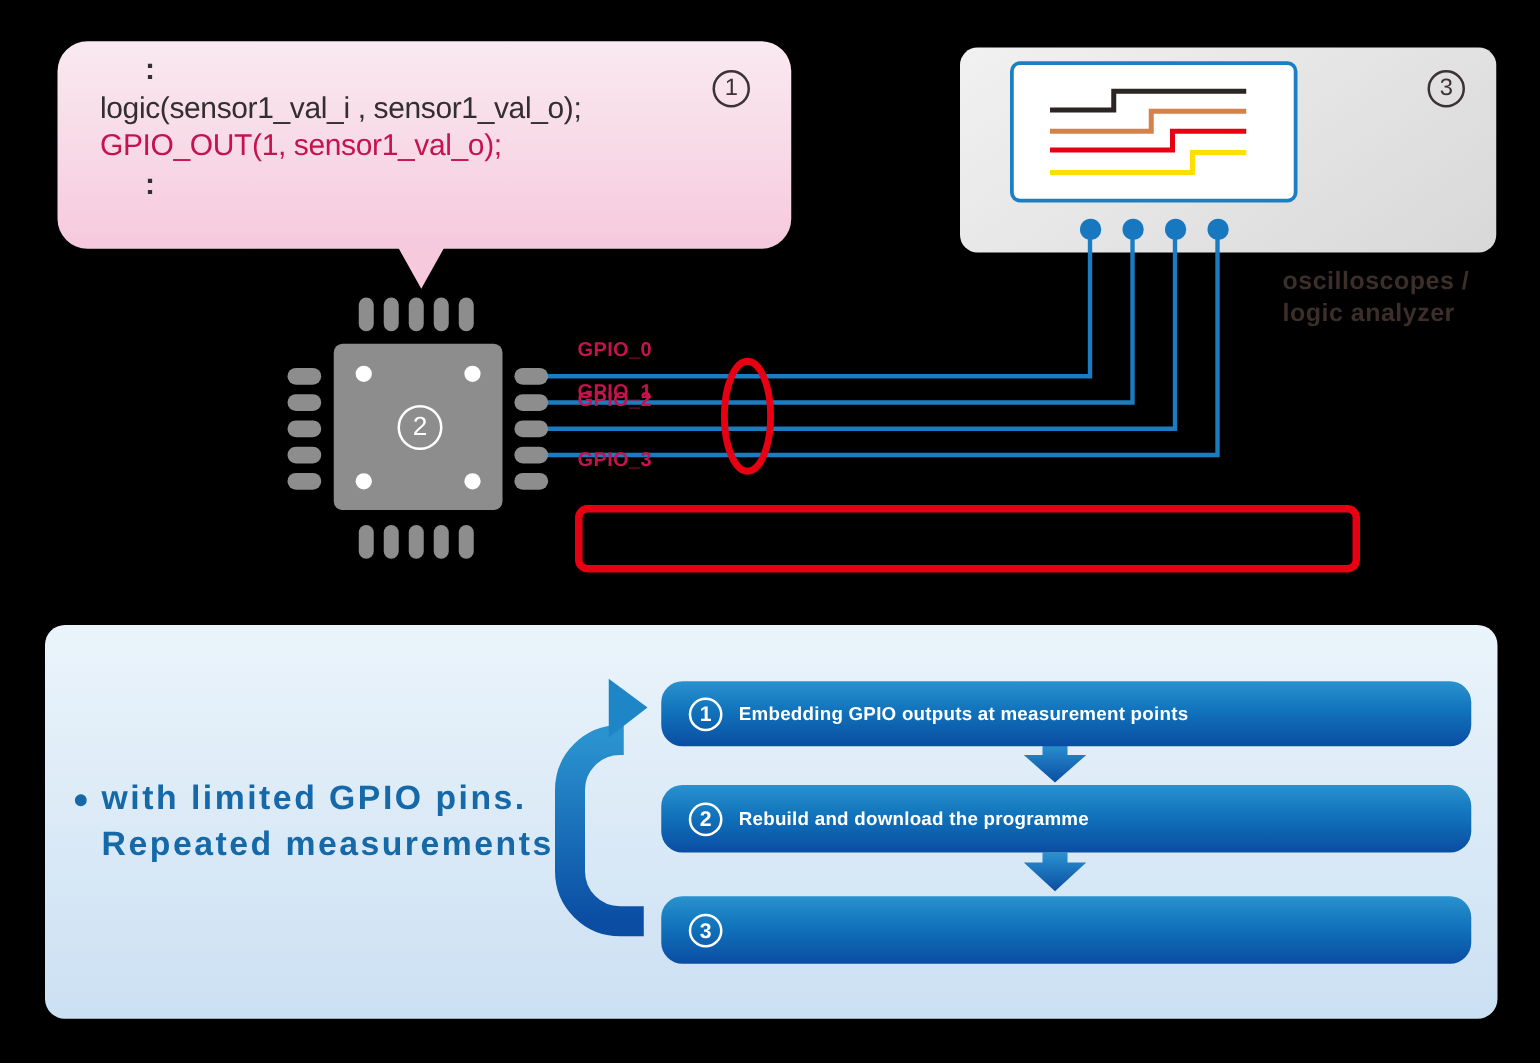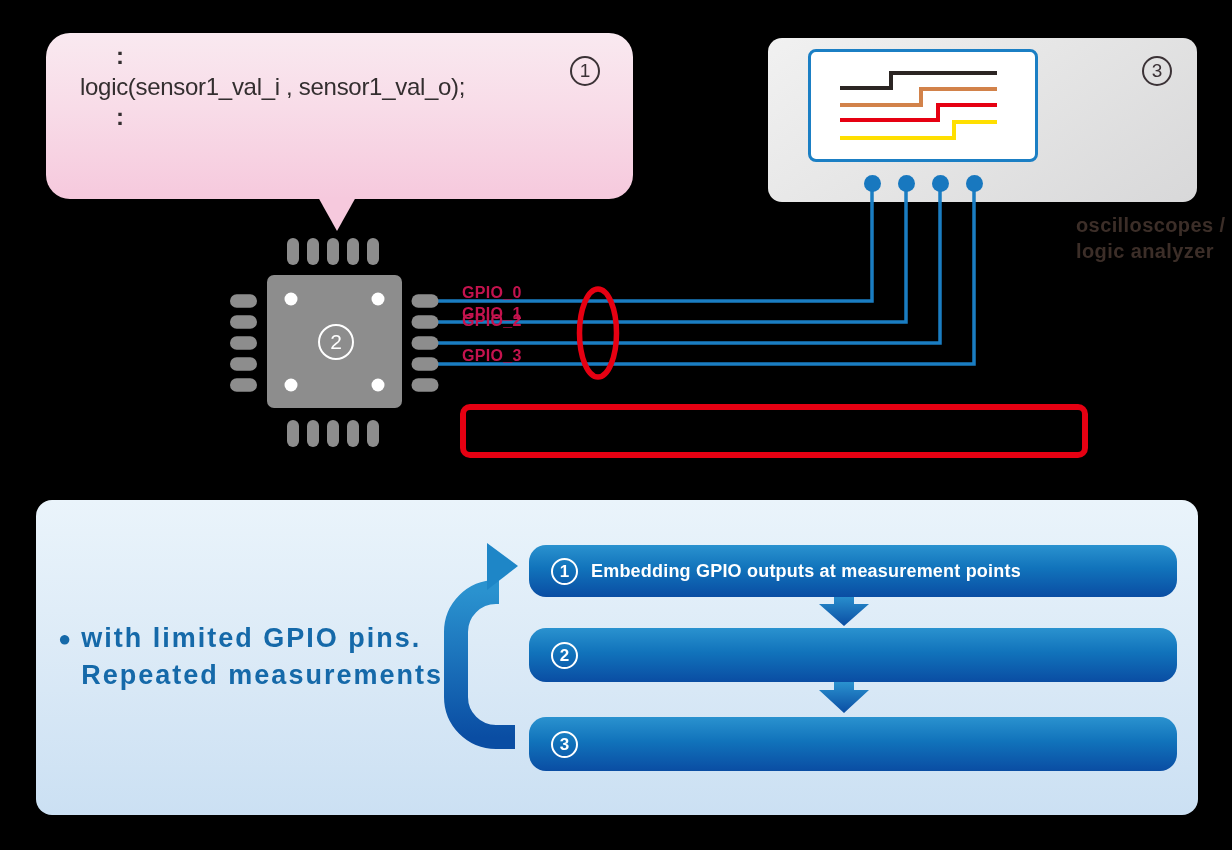--- a/index.html
+++ b/index.html
@@ -34,21 +34,21 @@
   .scope{
     position:absolute; left:768px; top:38px; width:429px; height:164px;
     border-radius:14px;
     background:linear-gradient(145deg,#f1f1f1 0%,#e6e6e6 45%,#d8d8d9 100%);
   }
   .scope-screen{
     position:absolute; left:40px; top:11px; width:230px; height:113px;
     background:#fff; border:3px solid #1b7fc4; border-radius:8px;
   }
   .scope-caption{
-    position:absolute; left:1076px; top:212px; color:#3c2e28;
+    position:absolute; left:1026px; top:212px; color:#3c2e28;
     font-size:20px; font-weight:bold; line-height:26px; letter-spacing:0.4px;
   }
   .probe-dot{
     position:absolute; width:17px; height:17px; border-radius:50%; background:#1878bf;
   }
   
   .chip-badge{
     position:absolute; left:318px; top:324px; width:36px; height:36px;
     border:2.5px solid #fff; border-radius:50%; color:#fff;
     font-size:21px; line-height:31px; text-align:center; font-weight:500;
@@ -80,33 +80,34 @@
   .step-bar{
     position:absolute; left:493px; width:648px; border-radius:17px;
     background:linear-gradient(180deg,#2a92cf 0%,#1173bb 45%,#0a4da3 100%);
     display:flex; align-items:center; padding-left:22px;
   }
   .step-num{
     width:27px; height:27px; border:2px solid #fff; border-radius:50%;
     color:#fff; font-size:17px; font-weight:bold; line-height:23px; text-align:center;
     margin-right:13px; flex:0 0 auto;
   }
-  .step-label{ color:#fff; font-size:18px; font-weight:bold; letter-spacing:0.2px; white-space:nowrap; }
+  .step-label{ color:#fff; font-size:15px; font-weight:bold; letter-spacing:0.2px; white-space:nowrap; }
   .bar1{ top:45px;  height:52px; }
   .bar2{ top:128px; height:54px; }
   .bar3{ top:217px; height:54px; }
 </style>
 </head>
 <body>
 
 <div class="stage">
 
   <div class="bubble">
     <div class="code-line code-dark code-dots">:</div>
     <div class="code-line code-dark">logic(sensor1_val_i , sensor1_val_o);</div>
+    <div class="code-line code-red">GPIO_OUT(1, sensor1_val_o);</div>
     <div class="code-line code-dark code-dots">:</div>
   </div>
   <div class="bubble-tail"></div>
   <div class="badge" style="left:570px; top:56px;">1</div>
 
   <div class="scope">
     <div class="scope-screen">
       <svg width="224" height="107" viewBox="0 0 224 107">
         <polyline fill="none" stroke-width="4" points="29,36 80,36 80,21 186,21" stroke="#2b2523"></polyline>
         <polyline fill="none" stroke-width="4" points="29,53 110,53 110,37 186,37" stroke="#d2824a"></polyline>
@@ -160,24 +161,24 @@
     <ellipse cx="598" cy="333" rx="18.5" ry="44" fill="none" stroke="#e60012" stroke-width="5.5"></ellipse>
   </svg>
 
   <div class="probe-dot" style="left:864px; top:175px;"></div>
   <div class="probe-dot" style="left:898px; top:175px;"></div>
   <div class="probe-dot" style="left:932px; top:175px;"></div>
   <div class="probe-dot" style="left:966px; top:175px;"></div>
 
   <div class="chip-badge">2</div>
 
-  <div class="gpio-label" style="top:284px;text-align:right;">GPIO_0</div>
+  <div class="gpio-label" style="top:272px;text-align:right;">GPIO_0</div>
   <div class="gpio-label" style="top:305px;">GPIO_1</div>
   <div class="gpio-label" style="top:312px;">GPIO_2</div>
-  <div class="gpio-label" style="top:347px;text-align:center;">GPIO_3</div>
+  <div class="gpio-label" style="top:360px;text-align:center;">GPIO_3</div>
 
   <div class="red-box"></div>
 
   <div class="panel">
     <svg class="overlay" width="1162" height="315" viewBox="0 0 1162 315">
       <defs>
         <linearGradient id="vblue" x1="0" y1="0" x2="0" y2="1">
           <stop offset="0" stop-color="#2a92cf"></stop>
             <stop offset="1" stop-color="#0a4da3"></stop>
         </linearGradient>
@@ -195,19 +196,20 @@
         <div>Repeated measurements</div>
       </div>
     </div>
 
     <div class="step-bar bar1">
       <span class="step-num">1</span>
       <span class="step-label">Embedding GPIO outputs at measurement points</span>
     </div>
     <div class="step-bar bar2">
       <span class="step-num">2</span>
+      <span class="step-label">Rebuild and download the programme</span>
     </div>
     <div class="step-bar bar3">
       <span class="step-num">3</span>
     </div>
   </div>
 
 </div>
 
 </body></html>

